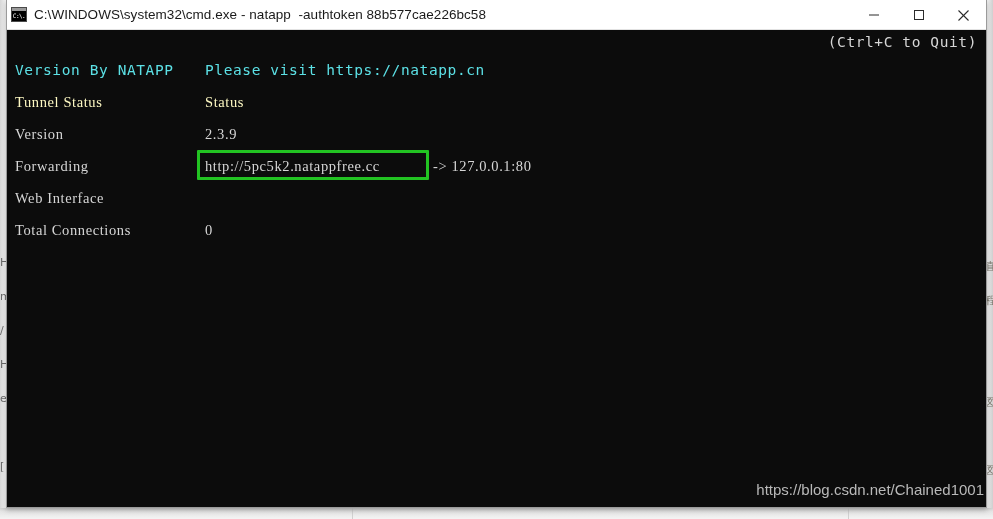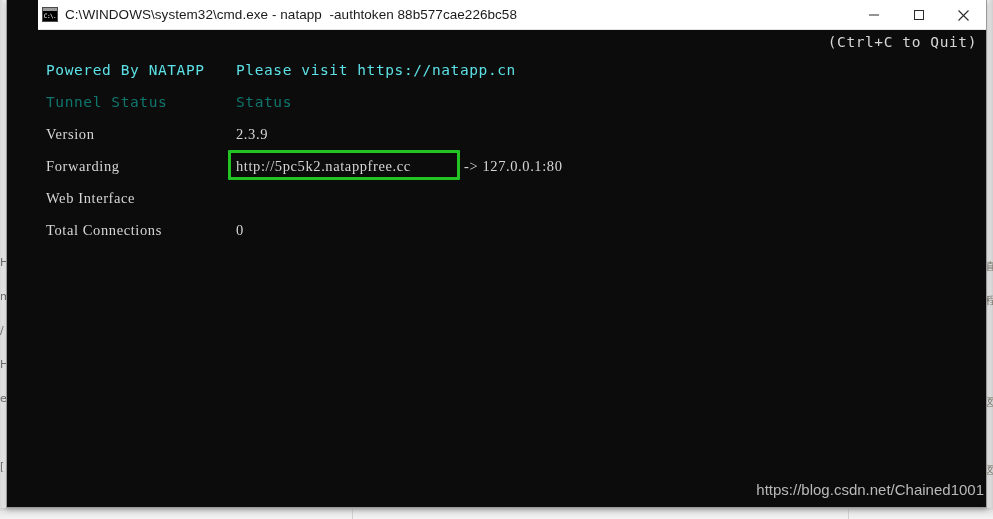--- a/index.html
+++ b/index.html
@@ -64,21 +64,20 @@
     position: absolute;
     left: 6px;
     top: 0px;
     width: 981px;
     height: 508px;
     background: #0c0c0c;
     border: 1px solid #9b9b9b;
     border-top: none;
     box-sizing: border-box;
     box-shadow: 0 2px 5px rgba(0,0,0,0.25);
-    padding-left: 31px;
   }
 
   
   #title-bar {
     position: relative;
     height: 30px;
     background: #ffffff;
     border-bottom: 1px solid #e2e2e2;
     display: flex;
     align-items: center;
@@ -152,21 +151,21 @@
     position: absolute;
     font-family: "DejaVu Sans Mono", monospace;
     font-size: 14.5px;
     line-height: 16px;
     white-space: pre;
     letter-spacing: 0.6px;
   }
   .c-label { left: 8px; }
   .c-value { left: 198px; }
   .cyan  { color: #5ce1e6; }
-  .green { color: #0f766e; }
+  .green { color: #fef9c3; font-family: Liberation Serif, serif; }
   .white { color: #d6d6d6; font-family: Liberation Serif, serif; }
 
   #row-hint {
     right: 9px;
     top: 4px;
     color: #d6d6d6;
     text-align: center;
   }
 
   
@@ -252,21 +251,21 @@
             <line x1="11.5" y1="1.5" x2="1.5" y2="11.5" stroke="#2b2b2b" stroke-width="1.1"></line>
           </svg>
         </button>
       </div>
     </div>
 
     <div id="console-body">
 
       <div class="crow" id="row-hint">(Ctrl+C to Quit)</div>
 
-      <div class="crow c-label cyan" style="top:32px">Powered By NATAPP</div>
+      <div class="crow c-label cyan" style="top:32px">Version By NATAPP</div>
       <div class="crow c-value cyan" style="top:32px">Please visit https://natapp.cn</div>
 
       <div class="crow c-label green" style="top:64px">Tunnel Status</div>
       <div class="crow c-value green" style="top:64px">Status</div>
 
       <div class="crow c-label white" style="top:96px">Version</div>
       <div class="crow c-value white" style="top:96px">2.3.9</div>
 
       <div class="crow c-label white" style="top:128px">Forwarding</div>
       <div id="forwarding-highlight"></div>

